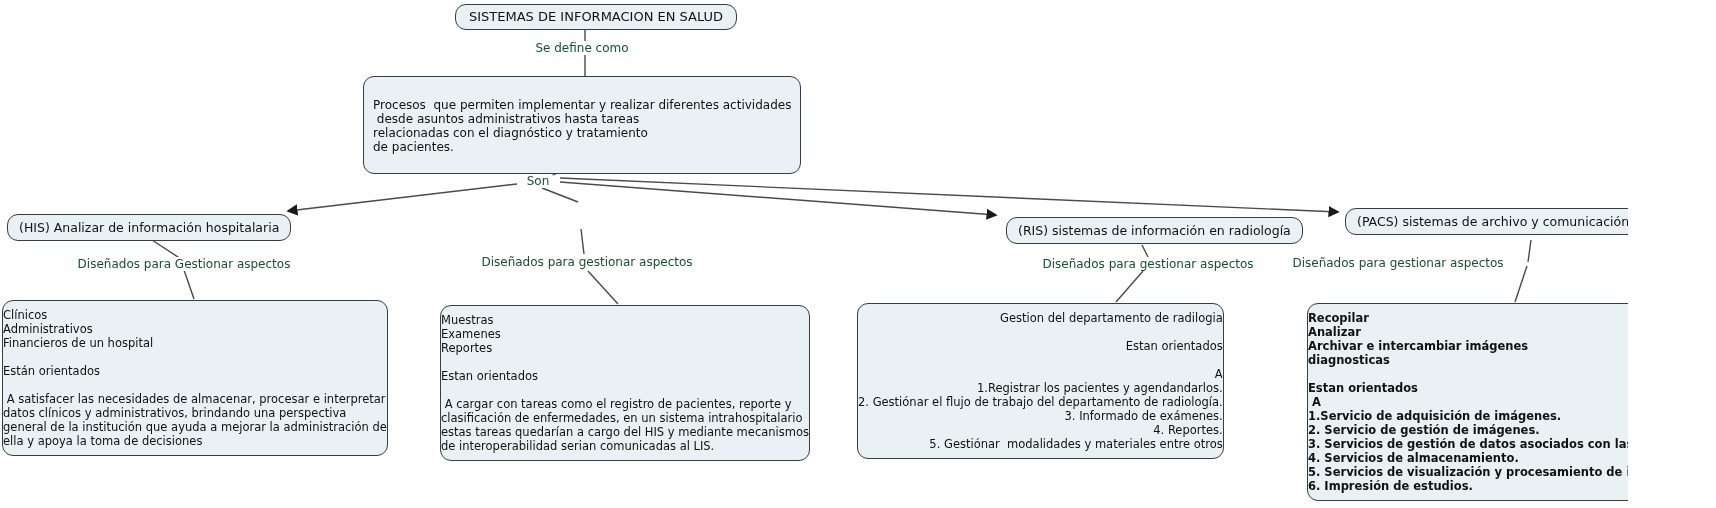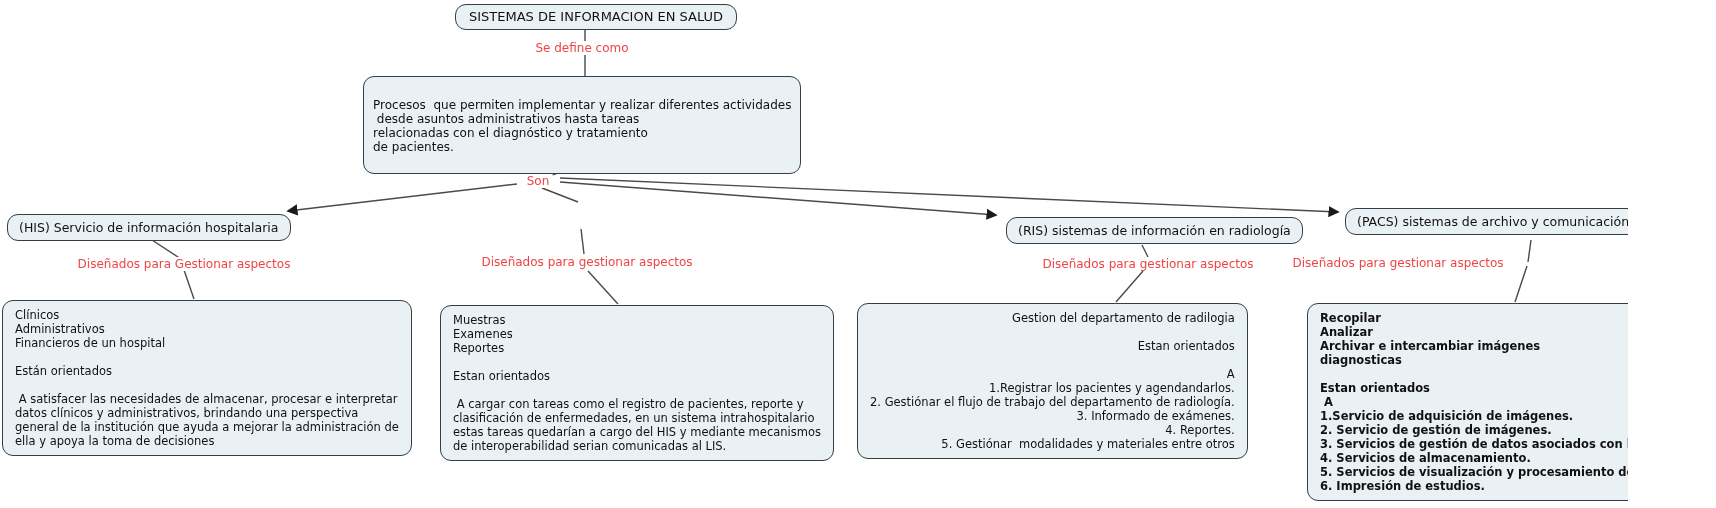--- a/index.html
+++ b/index.html
@@ -25,31 +25,31 @@
     position:absolute;
     background:var(--node-fill);
     border:1.5px solid var(--node-border);
     border-radius:11px;
     white-space:pre;
     box-sizing:border-box;
     color:var(--text);
   }
   .title-node{font-size:12.5px;line-height:15px;padding:5px 11px;}
   .root-node{font-size:13px;line-height:16px;padding:4px 13px;}
-  .detail-node{font-size:11.5px;line-height:14px;padding:7px 12px;}
+  .detail-node{font-size:11.5px;line-height:14px;padding:7px 0;}
   .def-node{font-size:12px;line-height:14px;padding:21px 9px 19px 9px;}
   .link-label{
     position:absolute;
     transform:translate(-50%,-50%);
     background:var(--background);
     padding:0 3px;
     font-size:12px;
     line-height:14px;
     white-space:nowrap;
-    color:#ef4444;
+    color:#14532d;
   }
 </style>
 </head>
 <body>
 
 <div class="canvas">
 
   <svg class="connectors" viewBox="0 0 1716 508">
     <defs>
       <marker id="arrow" viewBox="0 0 10 10" refX="8.5" refY="5" markerWidth="8" markerHeight="8" orient="auto">
@@ -76,21 +76,21 @@
 
   <div class="link-label" style="left:582px;top:48px;">Se define como</div>
 
   <div class="node def-node" style="left:363px;top:76px;">Procesos  que permiten implementar y realizar diferentes actividades
  desde asuntos administrativos hasta tareas
 relacionadas con el diagnóstico y tratamiento
 de pacientes.</div>
 
   <div class="link-label" style="left:538px;top:181px;">Son</div>
 
-  <div class="node title-node" style="left:7px;top:214px;">(HIS) Servicio de información hospitalaria</div>
+  <div class="node title-node" style="left:7px;top:214px;">(HIS) Analizar de información hospitalaria</div>
   <div class="link-label" style="left:184px;top:264px;">Diseñados  para Gestionar aspectos</div>
   <div class="node detail-node" style="left:2px;top:300px;">Clínicos
 Administrativos
 Financieros de un hospital
 
 Están orientados
 
  A satisfacer las necesidades de almacenar, procesar e interpretar
 datos clínicos y administrativos, brindando una perspectiva
 general de la institución que ayuda a mejorar la administración de

